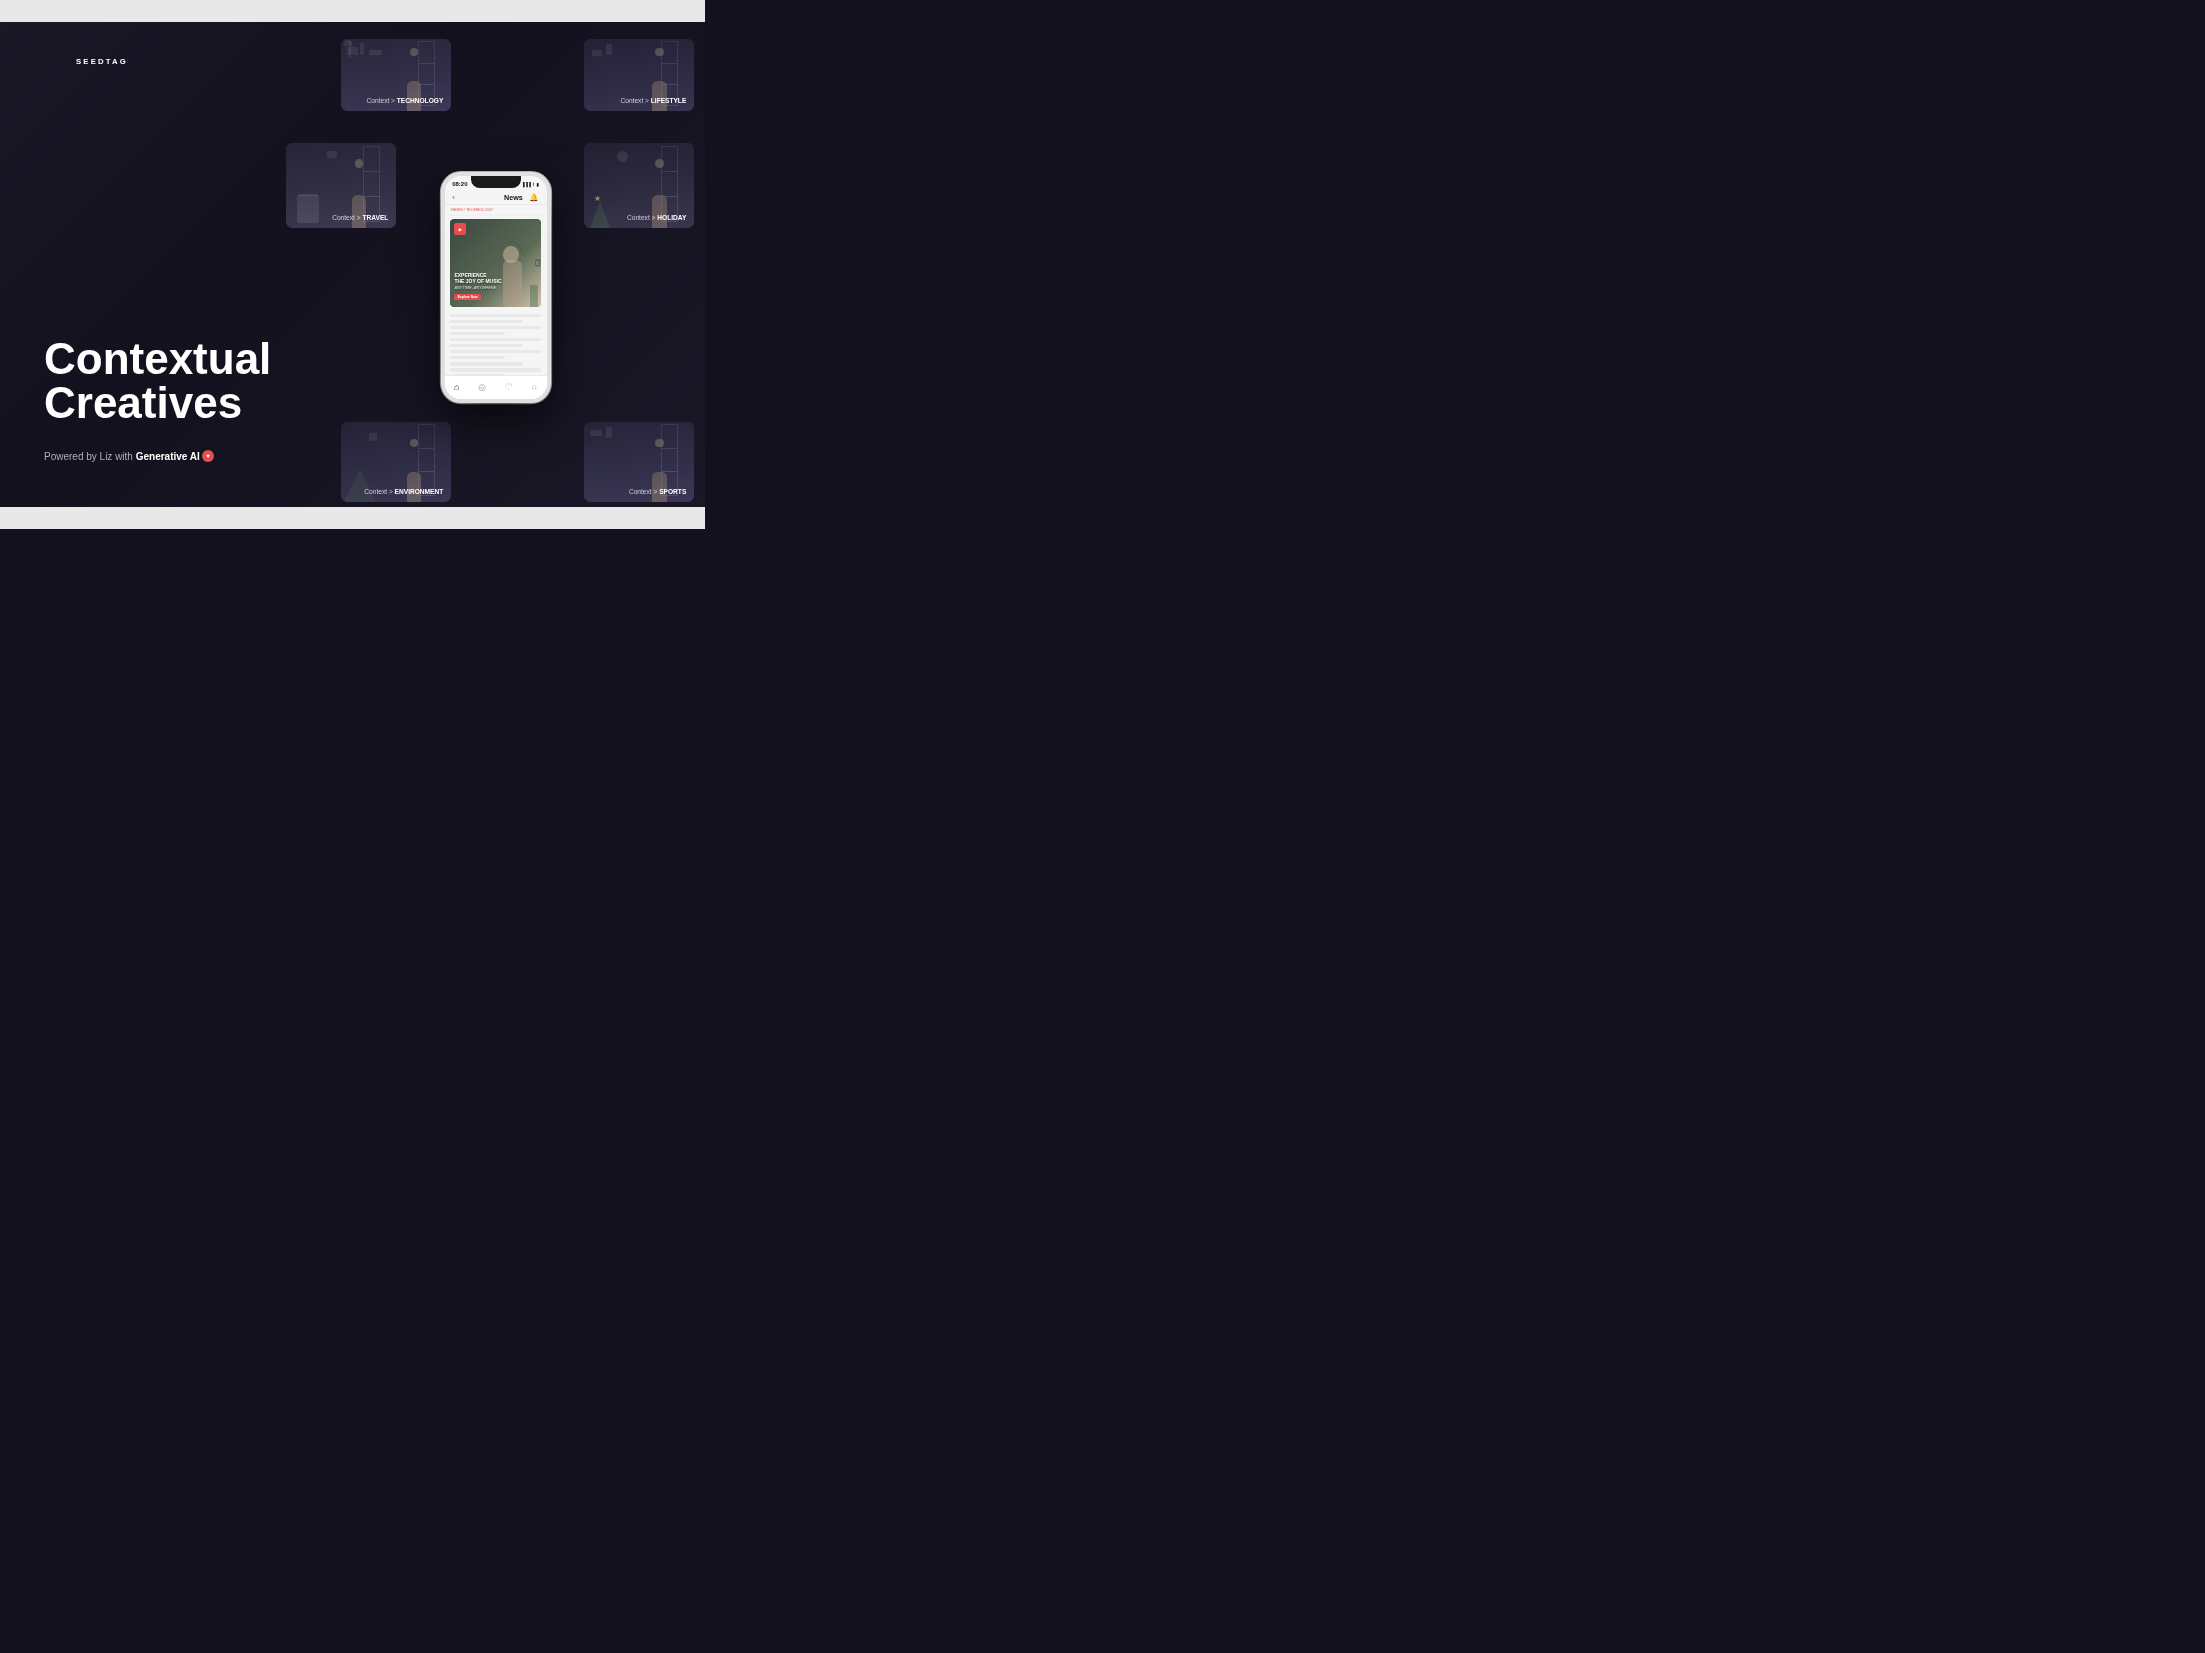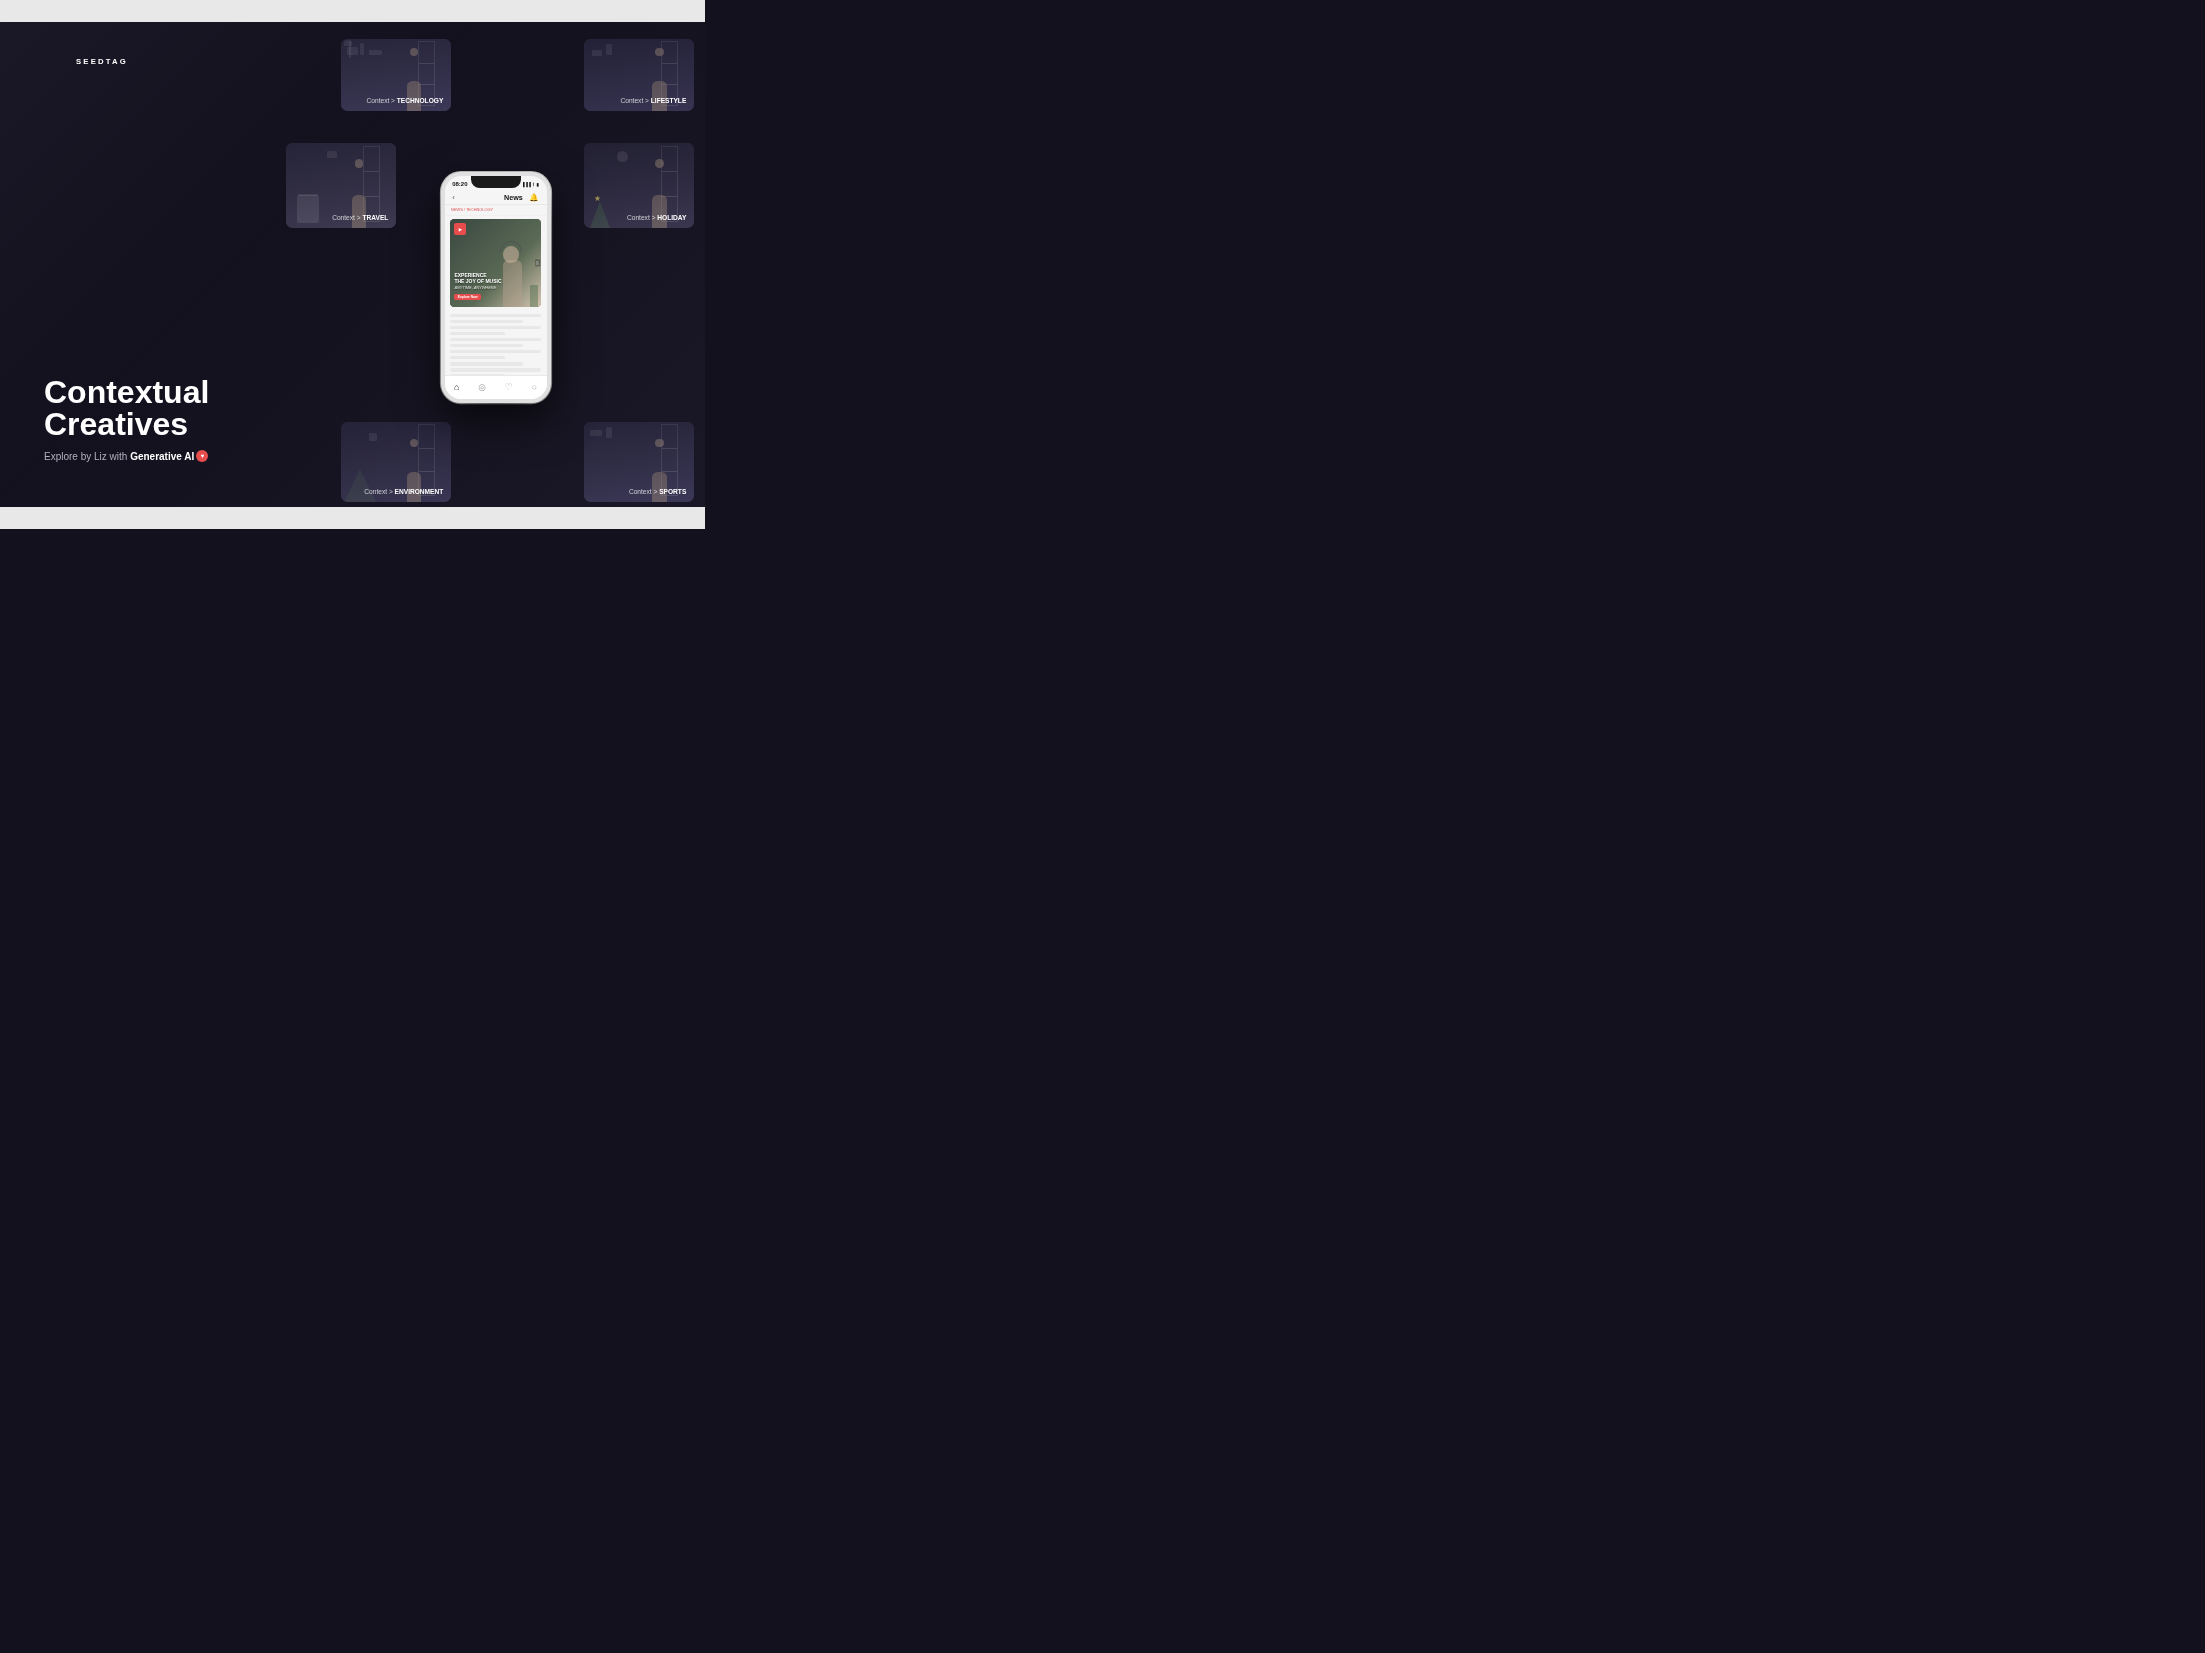--- a/index.html
+++ b/index.html
@@ -50,25 +50,25 @@
 
     
     .left-content {
       position: absolute;
       left: 44px;
       bottom: 44px;
       width: 286px;
     }
 
     .headline {
-      font-size: 32px;
+      font-size: 44px;
       font-weight: 800;
       color: white;
       line-height: 1.0;
-      margin-bottom: 11px;
+      margin-bottom: 26px;
       font-family: -apple-system, BlinkMacSystemFont, 'Segoe UI', Arial, sans-serif;
     }
 
     .subheadline {
       font-size: 10px;
       color: #b0afc0;
       font-weight: 400;
     }
 
     .subheadline strong {
@@ -460,21 +460,21 @@
 
 <div class="bottom-bar"></div>
 
 <div class="main-area">
 
   <div class="logo">SEEDTAG</div>
 
   <div class="left-content">
     <div class="headline">Contextual<br>Creatives</div>
     <div class="subheadline">
-      <span>Explore by Liz with </span><strong>Generative AI</strong><span class="ai-icon"></span>
+      <span>Powered by Liz with </span><strong>Generative AI</strong><span class="ai-icon"></span>
     </div>
   </div>
 
   <div class="cards-area">
 
     <div class="ctx-card card-technology">
       <div class="scene-container scene-technology">
         <div class="shelf-unit"></div>
 
         <div class="scene-item" style="left:5.5px;top:8.3px;width:11px;height:8.3px;"></div>

